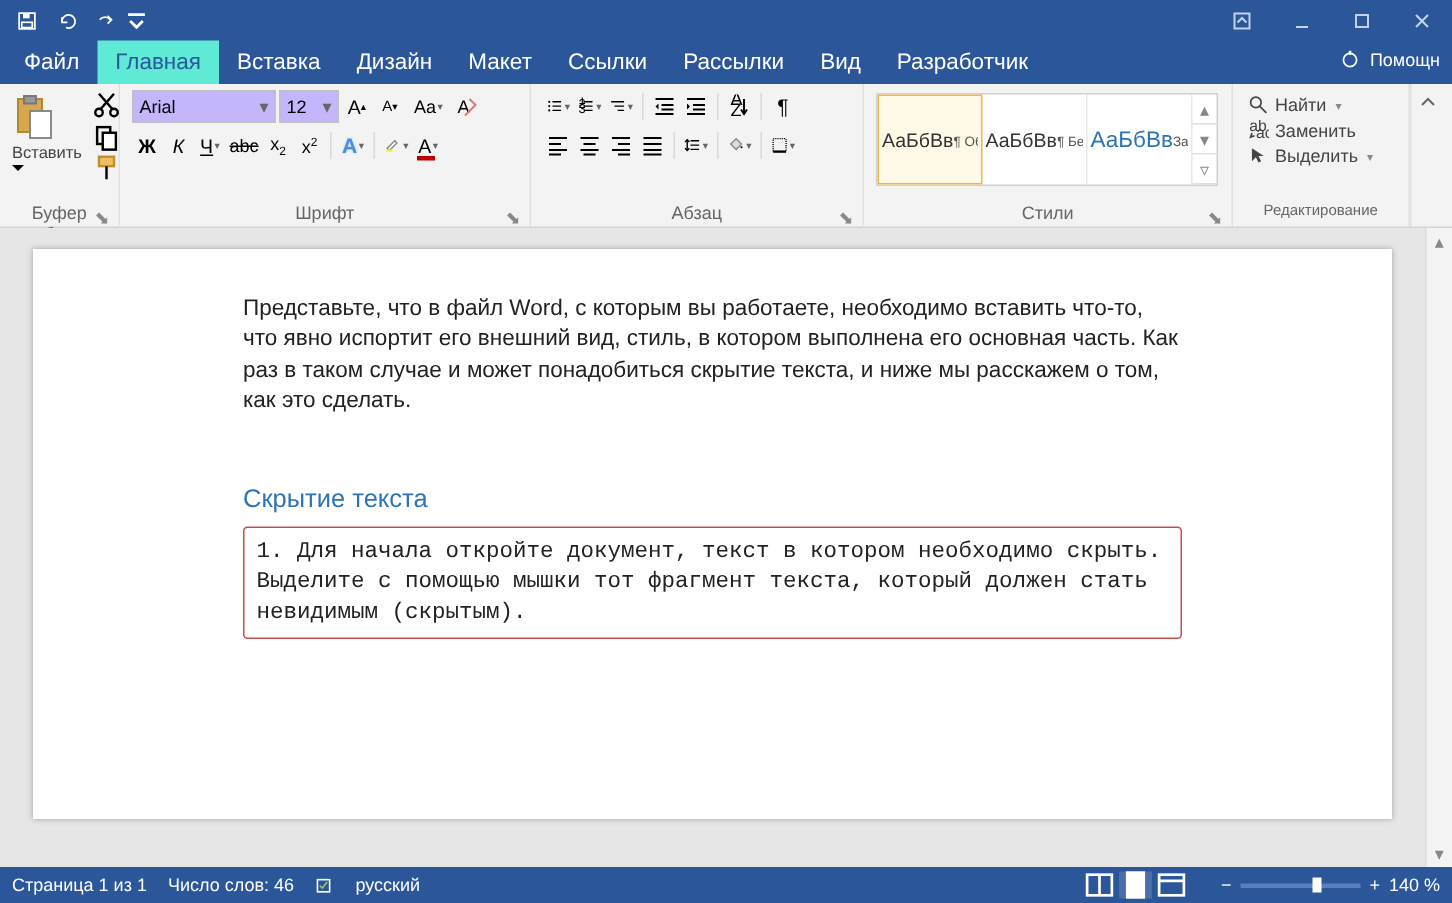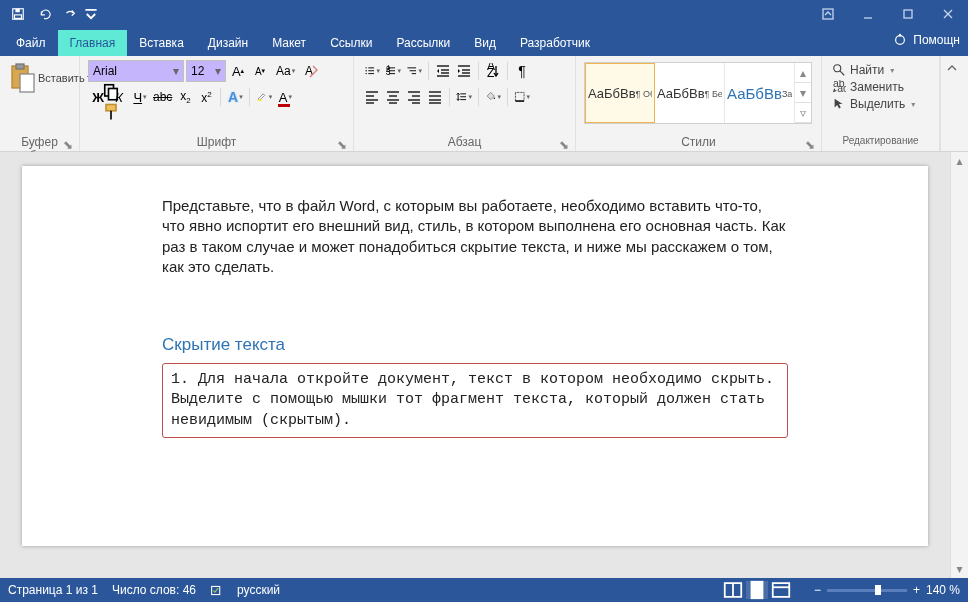--- a/index.html
+++ b/index.html
@@ -6,33 +6,33 @@
 body{background:#fff;overflow:hidden;width:968px;height:602px}
 .titlebar{height:28px;background:#2b579a;color:#fff;display:flex;align-items:center;position:relative}
 .qat{display:flex;align-items:center;gap:2px;padding-left:6px}
 .qat-btn{width:24px;height:24px;display:flex;align-items:center;justify-content:center;color:#fff;cursor:pointer}
 .qat-btn svg{width:14px;height:14px}
 .titlebar-title{position:absolute;left:50%;transform:translateX(-50%);font-size:12px;color:#e8effa}
 .win-controls{position:absolute;right:0;display:flex}
 .win-controls .wc{width:40px;height:28px;display:flex;align-items:center;justify-content:center;color:#c4d5f0}
 .win-controls svg{width:12px;height:12px}
 .tabstrip{height:28px;background:#2b579a;display:flex;align-items:flex-end;padding-left:4px;position:relative}
-.tab{padding:6px 12px 6px;color:#fff;font-size:12px;cursor:pointer}
+.tab{padding:6px 12px 6px;color:#fff;font-size:15px;cursor:pointer}
 .tab.active{background:#5eead4;color:#2b579a}
 .tab.file{}
 .help-area{position:absolute;right:8px;color:#fff;display:flex;align-items:center;gap:6px;top:5px}
 .help-area svg{width:14px;height:14px}
 .ribbon{height:96px;background:#f3f3f3;border-bottom:1px solid #d4d4d4;display:flex}
 .group{border-right:1px solid #e1e1e1;display:flex;flex-direction:column;padding:2px 4px 0}
 .group-body{flex:1;display:flex;align-items:flex-start;padding-top:2px}
 .group-label{height:16px;text-align:center;font-size:10px;color:#666;position:relative}
 .group-label .launcher{position:absolute;right:2px;bottom:1px;width:10px;height:10px;display:flex;align-items:center;justify-content:center;color:#888}
 .btn-col{display:flex;flex-direction:column;align-items:center;gap:1px;padding:0 2px}
 .small-btn{width:20px;height:20px;display:flex;align-items:center;justify-content:center;cursor:pointer}
-.big-btn{display:flex;flex-direction:row;align-items:center;justify-content:center;padding:2px 4px;cursor:pointer;gap:2px}
+.big-btn{display:flex;flex-direction:column;align-items:flex-start;justify-content:center;padding:2px 4px;cursor:pointer;gap:2px}
 .big-btn .lbl{font-size:11px;color:#444}
 .font-row{display:flex;align-items:center;gap:2px;margin-bottom:4px}
 .font-sel{height:22px;background:#c4b5fd;border:1px solid #c0c0c0;display:flex;align-items:center;padding:0 4px;font-size:12px;position:relative}
 .font-sel .dd{margin-left:auto;color:#666}
 .tool-row{display:flex;align-items:center;gap:1px}
 .tool-row .sep{width:1px;height:18px;background:#d8d8d8;margin:0 3px}
 .icon-btn{min-width:20px;height:22px;display:flex;align-items:center;justify-content:center;cursor:pointer;padding:0 2px;position:relative}
 .icon-btn .dd{font-size:7px;color:#666;margin-left:1px}
 .style-gallery{display:flex;border:1px solid #d0d0d0;background:#fff;height:62px}
 .style-item{width:70px;border-right:1px solid #e8e8e8;display:flex;align-items:center;justify-content:center;padding:2px;cursor:pointer}
@@ -43,21 +43,21 @@
 .style-nav{width:16px;display:flex;flex-direction:column}
 .style-nav div{flex:1;display:flex;align-items:center;justify-content:center;border-bottom:1px solid #e0e0e0;color:#888}
 .edit-col{display:flex;flex-direction:column;gap:1px;padding:2px 4px}
 .edit-item{display:flex;align-items:center;gap:4px;font-size:11px;color:#444;cursor:pointer;padding:1px 2px;white-space:nowrap}
 .edit-item svg{width:14px;height:14px}
 .collapse-btn{width:22px;display:flex;align-items:flex-start;justify-content:center;padding-top:6px;color:#666;border-left:1px solid #e1e1e1}
 .doc-area{height:426px;background:#e6e6e6;position:relative;display:flex}
 .doc-scroll{flex:1;overflow:hidden;position:relative}
 .page{position:absolute;left:22px;top:14px;width:906px;height:380px;background:#fff;box-shadow:0 0 4px rgba(0,0,0,0.3);padding:30px 140px 20px 140px}
 .para{font-family:Arial,sans-serif;font-size:15px;color:#222;line-height:1.35;margin-bottom:8px}
-.heading{font-family:Arial,sans-serif;font-size:17px;color:#2e74b5;margin-top:58px;margin-bottom:8px}
+.heading{font-family:Arial,sans-serif;font-size:17px;color:#2e74b5;margin-top:46px;margin-bottom:8px}
 .sel-box{border:1.5px solid #c0504d;border-radius:3px;padding:6px 8px}
 .sel-text{font-family:Liberation Mono, monospace;font-size:15px;color:#222;line-height:1.35;background:linear-gradient(transparent 92%, #999 0);background-size:1px 1.3em}
 .vscroll{width:18px;background:#f3f3f3;border-left:1px solid #ddd;display:flex;flex-direction:column}
 .vscroll .arr{height:18px;display:flex;align-items:center;justify-content:center;color:#888}
 .vscroll .track{flex:1;position:relative}
 .statusbar{height:24px;background:#2b579a;color:#fff;display:flex;align-items:center;padding:0 8px;font-size:11px;gap:14px}
 .statusbar .sp{flex:1}
 .sb-item{display:flex;align-items:center;gap:4px;cursor:pointer}
 .sb-item svg{width:13px;height:13px}
 .view-btns{display:flex;gap:2px;margin-right:8px}

